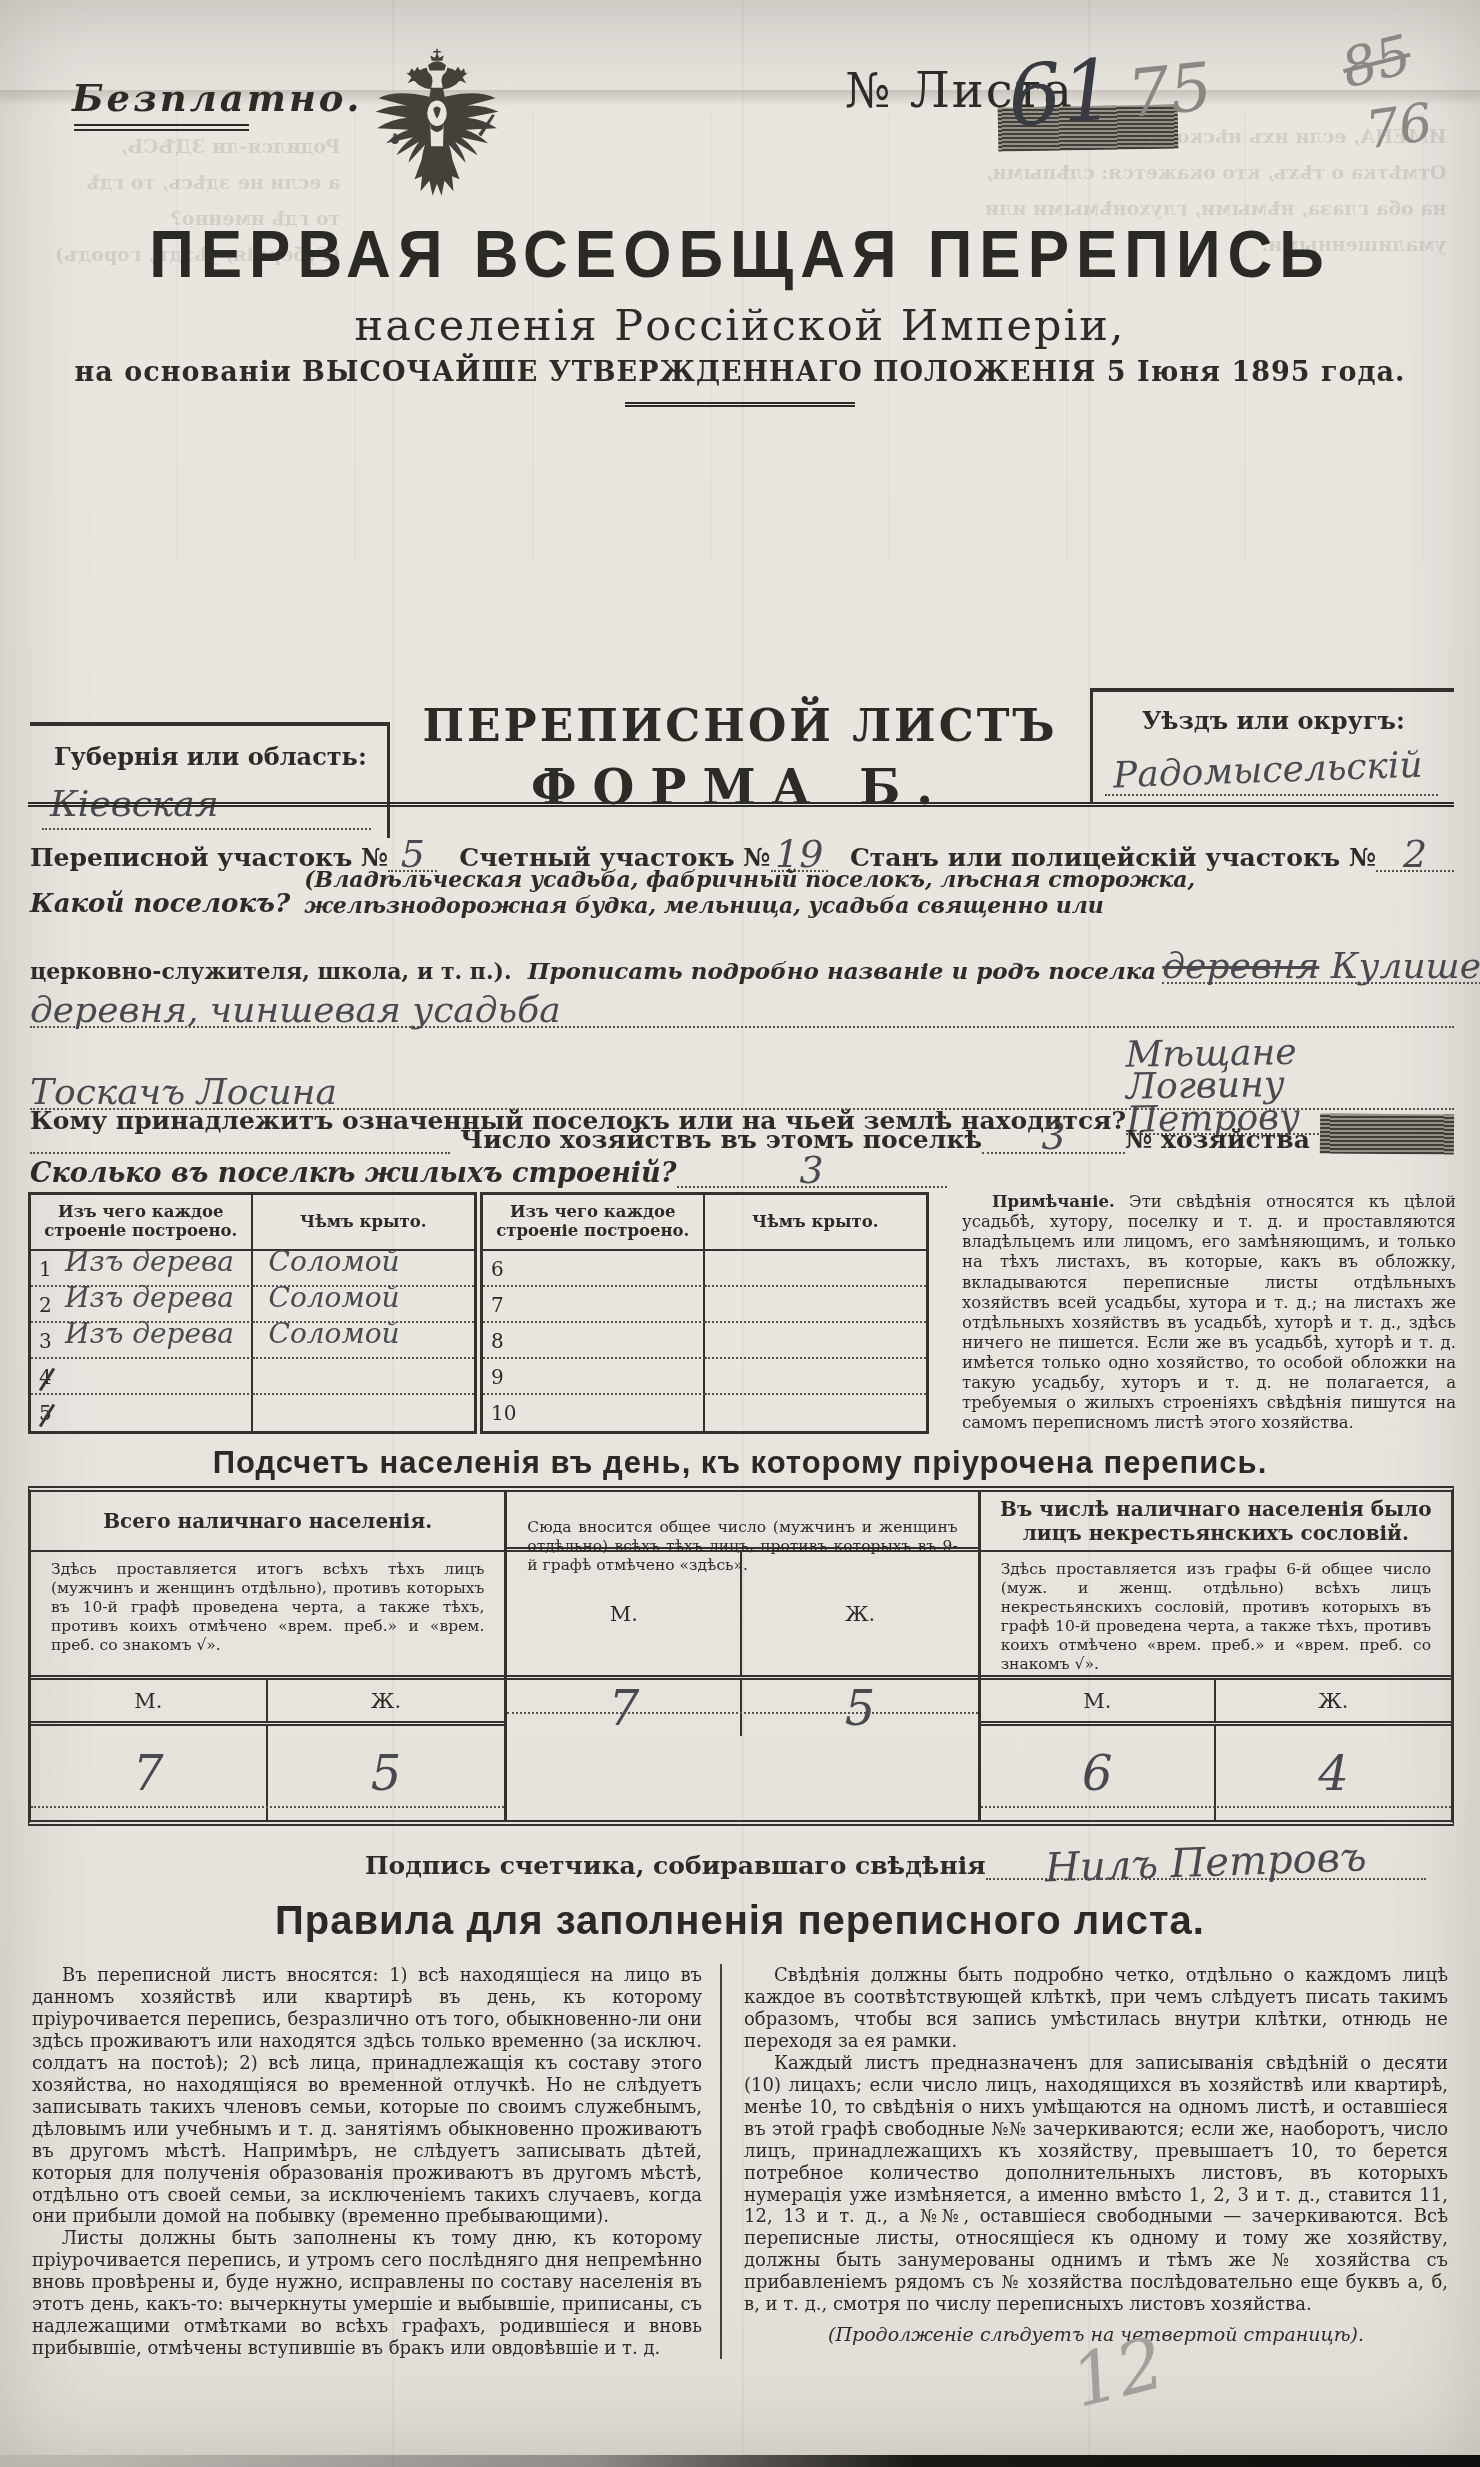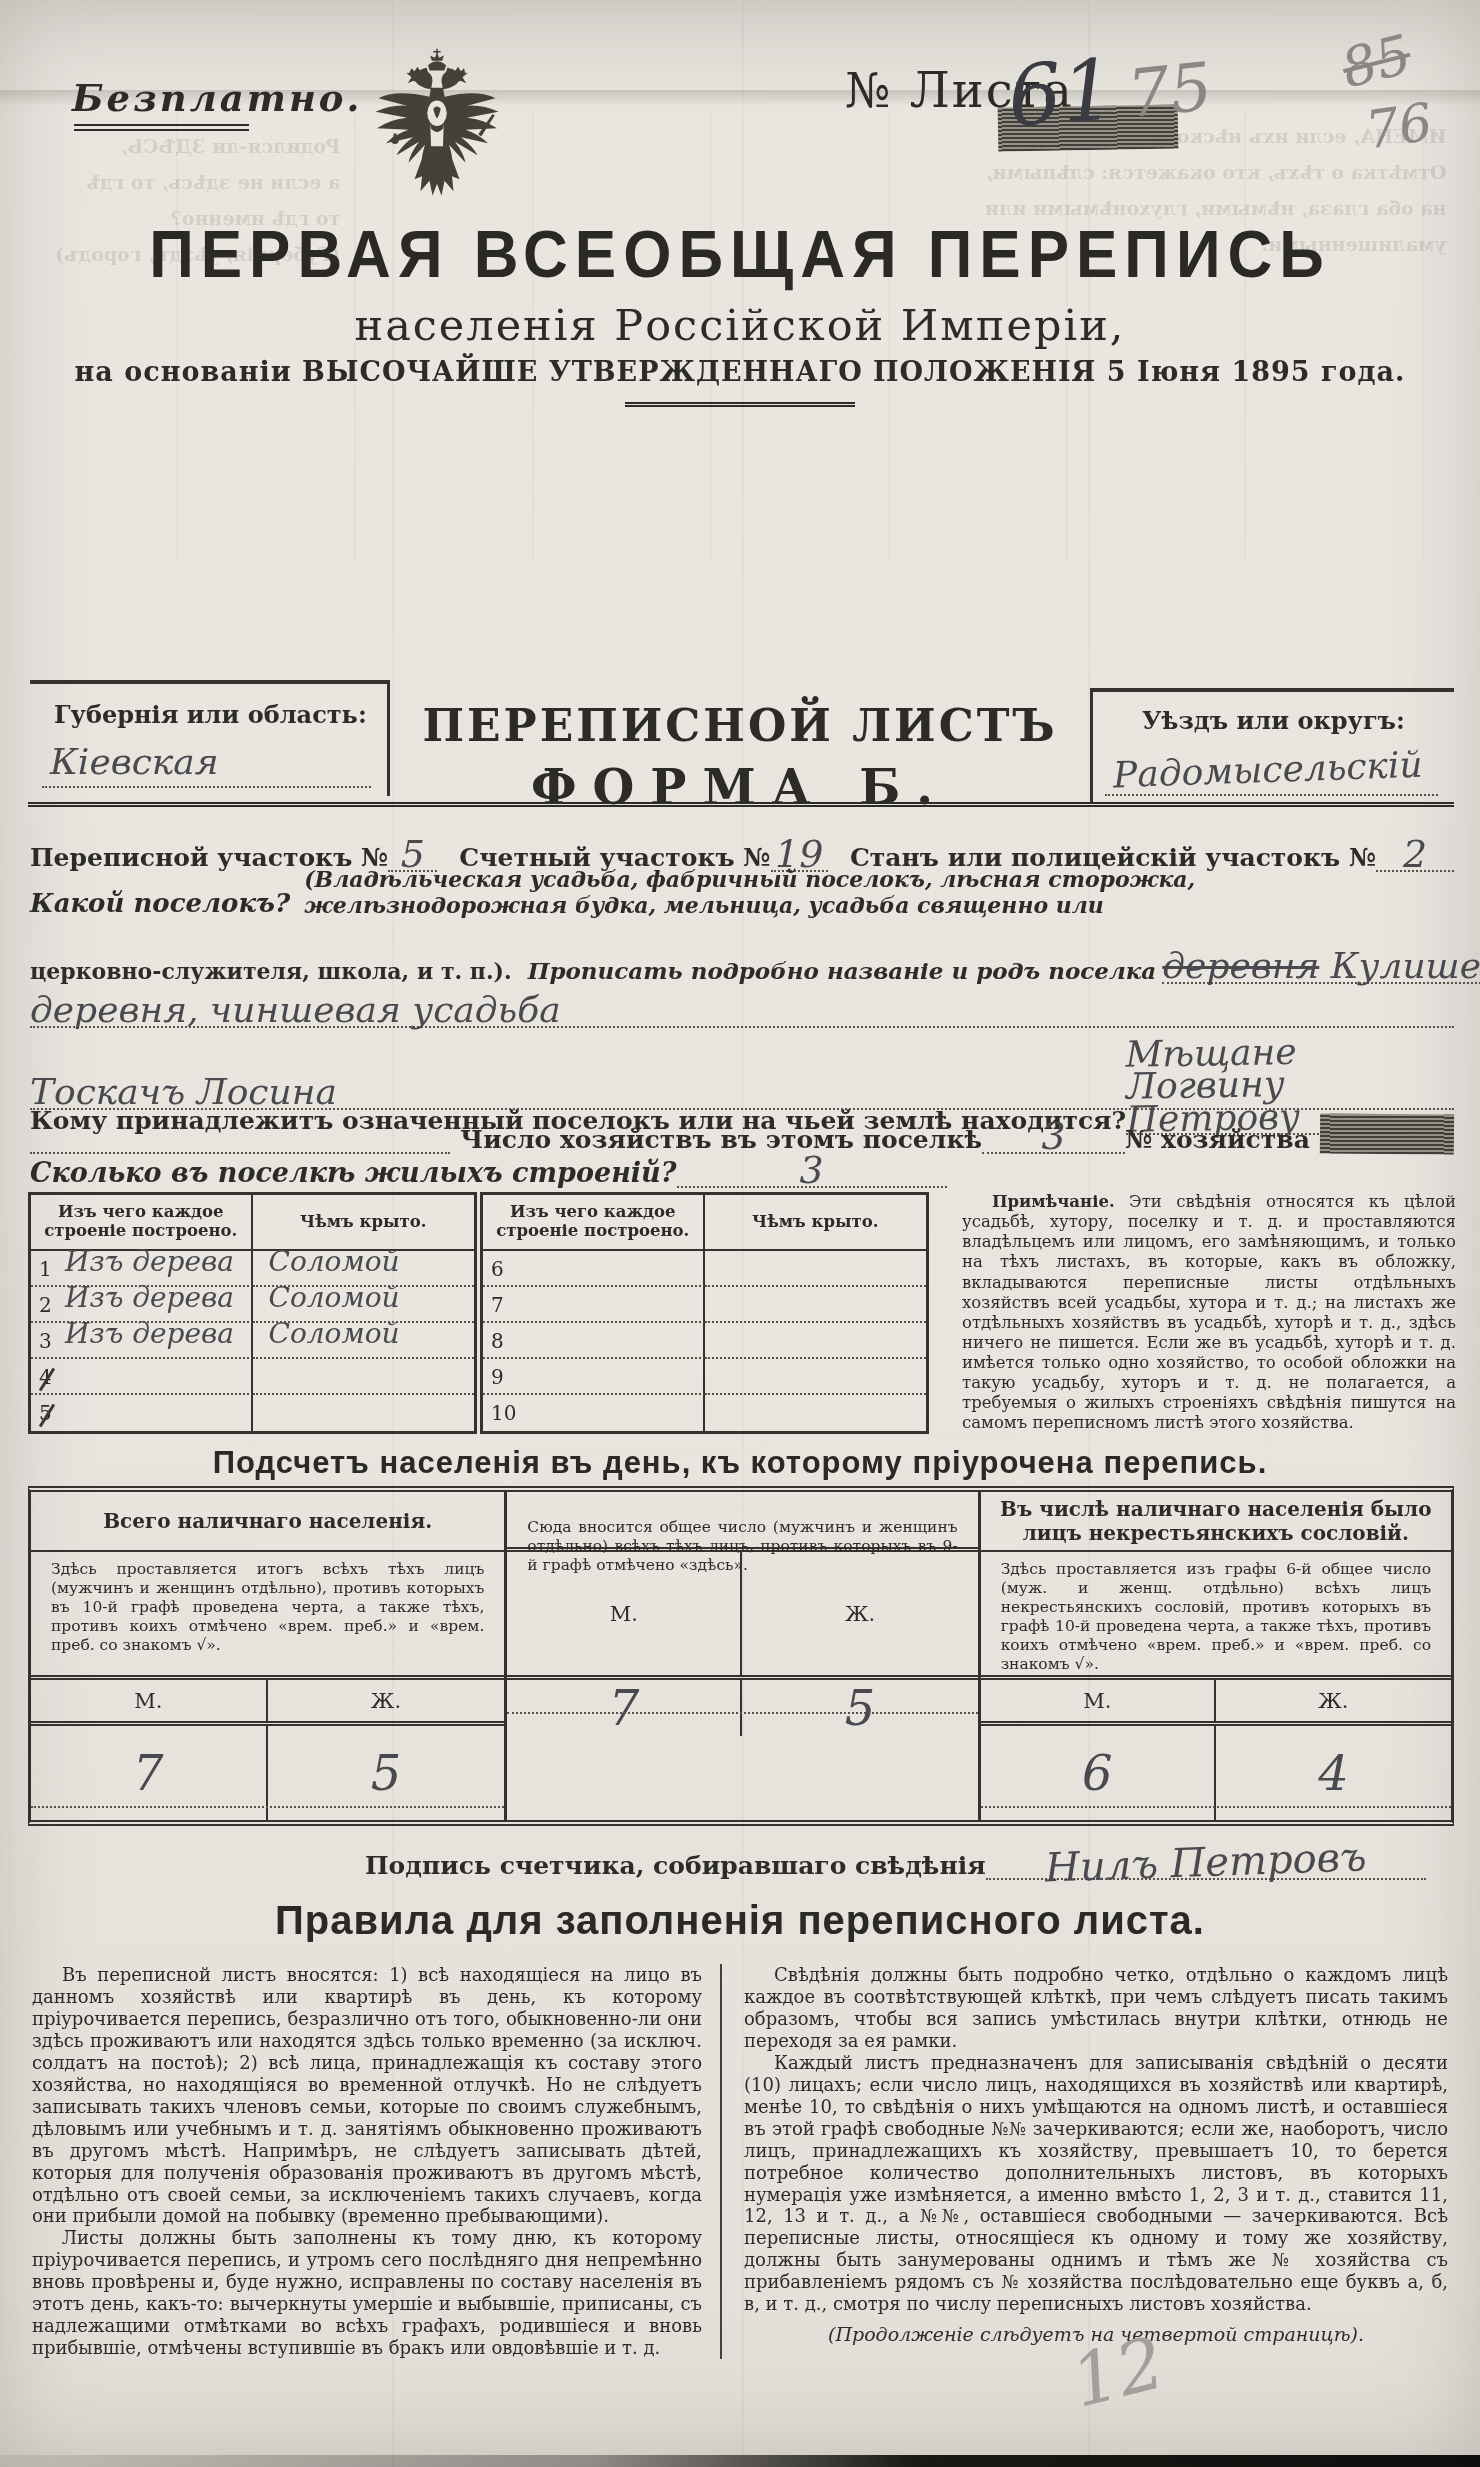--- a/index.html
+++ b/index.html
@@ -34,21 +34,21 @@
   .hw-p85{left:1342px;top:30px;font-size:54px;transform:rotate(-14deg);text-decoration:line-through;text-decoration-thickness:4px;}
   .hw-p76{left:1366px;top:96px;font-size:52px;transform:rotate(-8deg);}
   .eagle{left:362px;top:46px;}
   
   .title{left:0;top:218px;width:1480px;text-align:center;font-family:"Liberation Sans",sans-serif;
     font-weight:bold;font-size:62px;letter-spacing:7px;transform:scaleY(1.08);color:#2b2925;}
   .subtitle{left:0;top:300px;width:1480px;text-align:center;font-size:43px;letter-spacing:2px;}
   .basis{left:0;top:356px;width:1480px;text-align:center;font-size:27px;font-weight:bold;letter-spacing:1px;}
   .divider{left:625px;top:402px;width:230px;border-top:5px double #2d2b27;}
   
-  .hdr-left{left:30px;top:680px;width:360px;height:116px;border-top:4px solid #35322d;border-right:3px solid #35322d;box-sizing:border-box;}
+  .hdr-left{left:30px;top:722px;width:360px;height:116px;border-top:4px solid #35322d;border-right:3px solid #35322d;box-sizing:border-box;}
   .hdr-right{left:1090px;top:688px;width:364px;height:116px;border-top:4px solid #35322d;border-left:3px solid #35322d;box-sizing:border-box;}
   .hdr-left .lab,.hdr-right .lab{font-size:24px;font-weight:bold;margin:16px 0 0 24px;}
   .hdr-right .lab{text-align:center;margin:14px 0 0 0;}
   .boxval{position:absolute;left:20px;bottom:14px;font-size:36px;}
   .boxline{position:absolute;left:12px;right:16px;bottom:8px;border-bottom:2px dotted #56524b;}
   .hdr-center{left:400px;top:700px;width:680px;text-align:center;}
   .hdr-center .l1{font-size:44px;font-weight:bold;letter-spacing:3px;}
   .hdr-center .l2{font-size:48px;font-weight:bold;letter-spacing:16px;margin-top:8px;}
   .heavyrule{left:28px;top:802px;width:1426px;border-top:5px double #2d2b27;}
   

